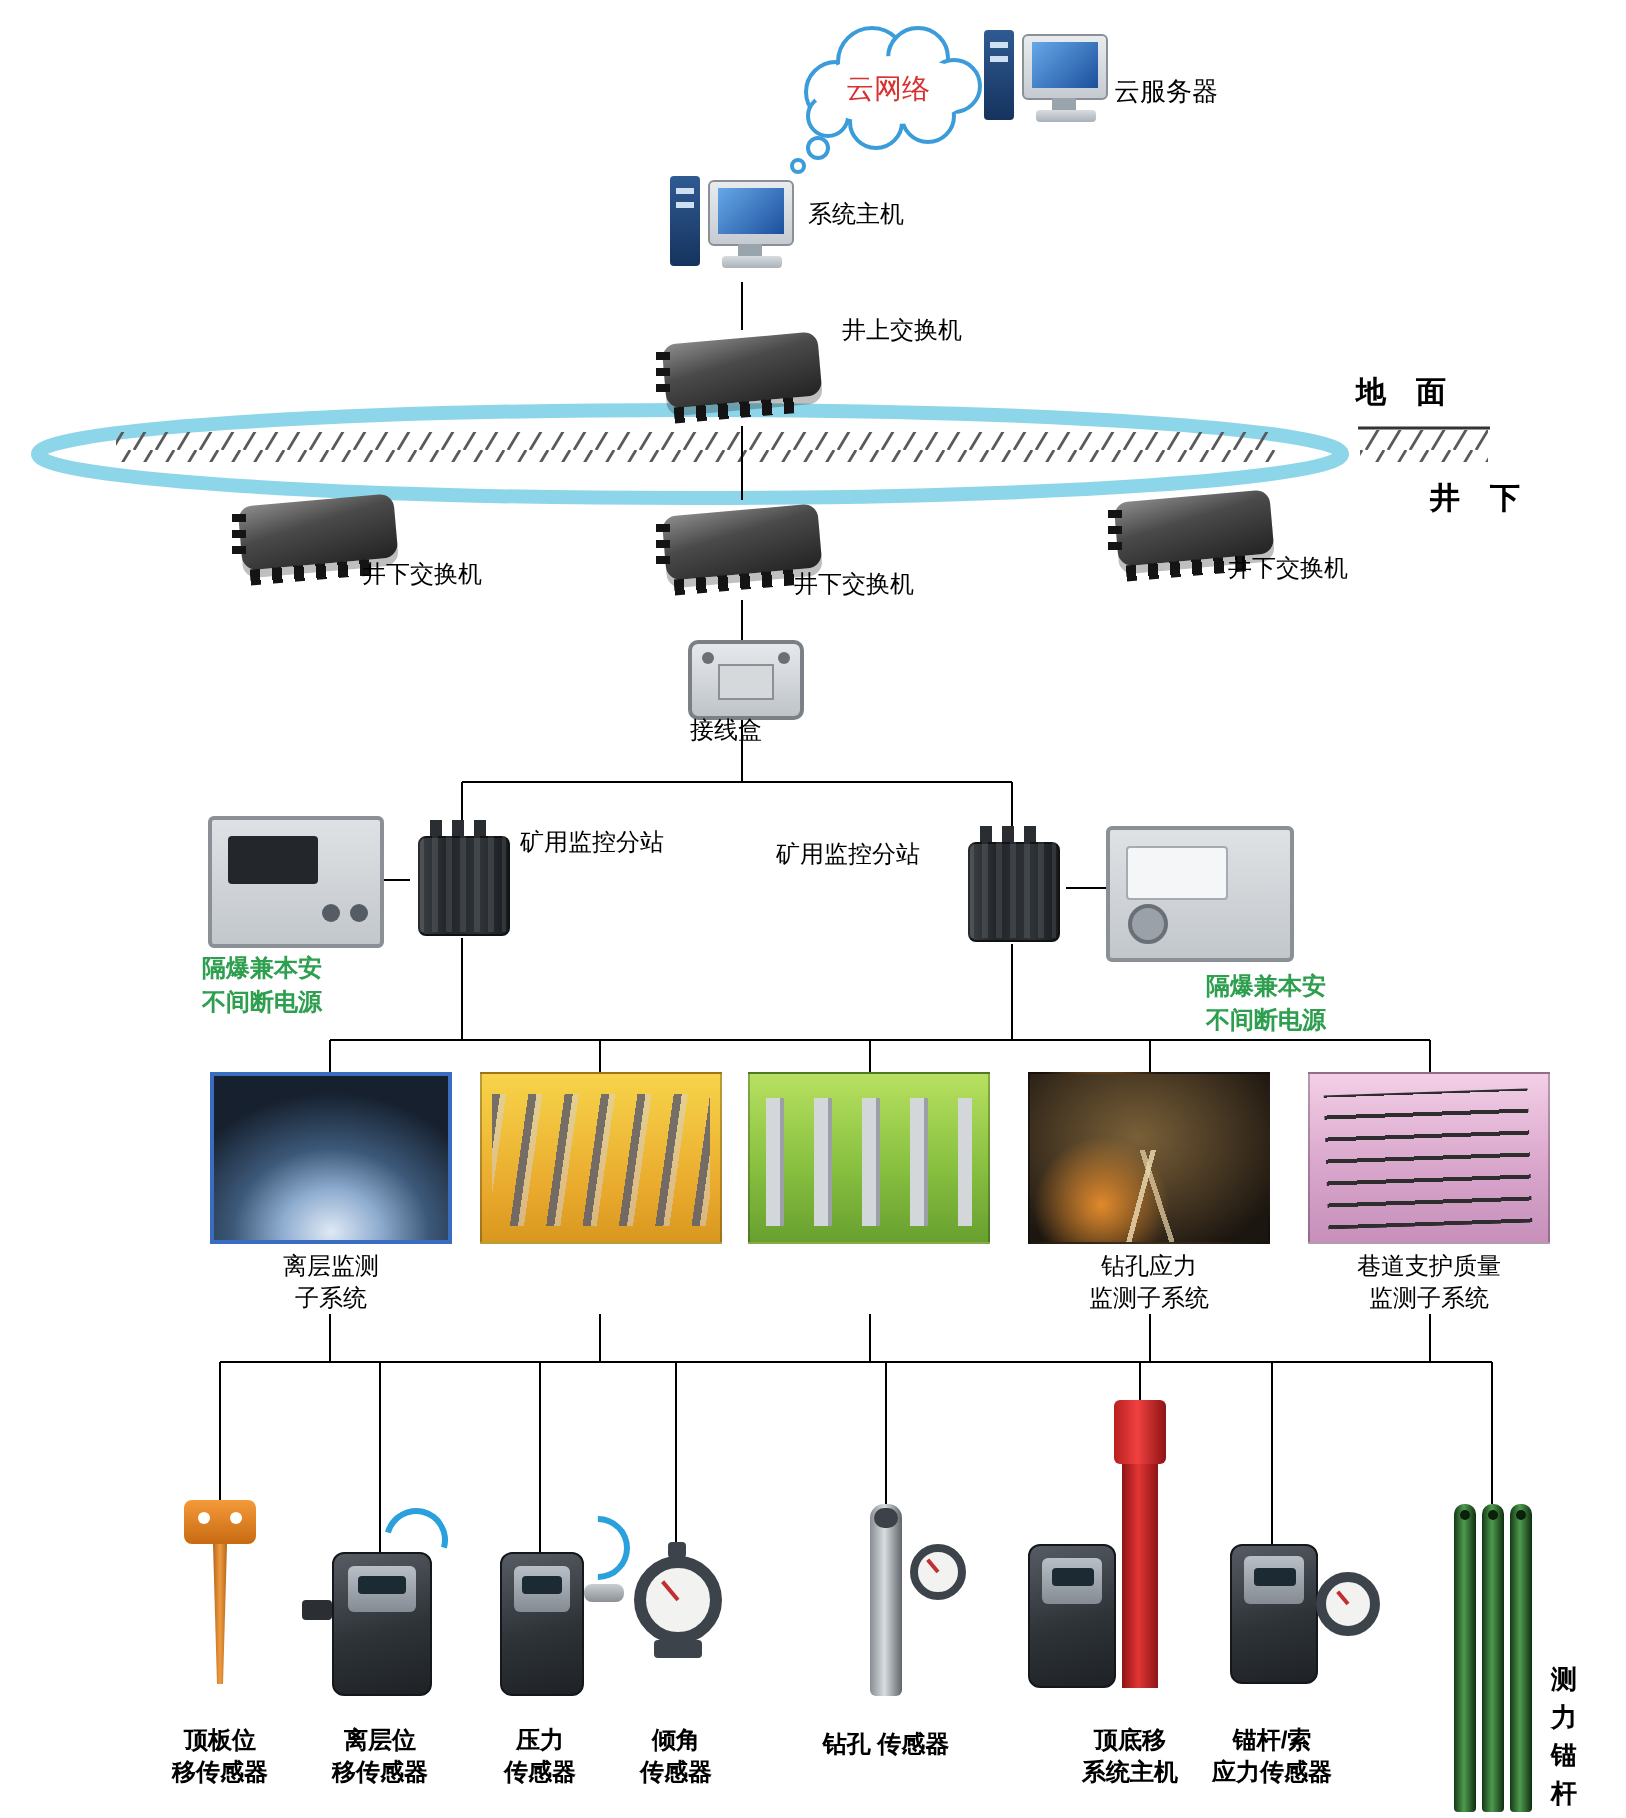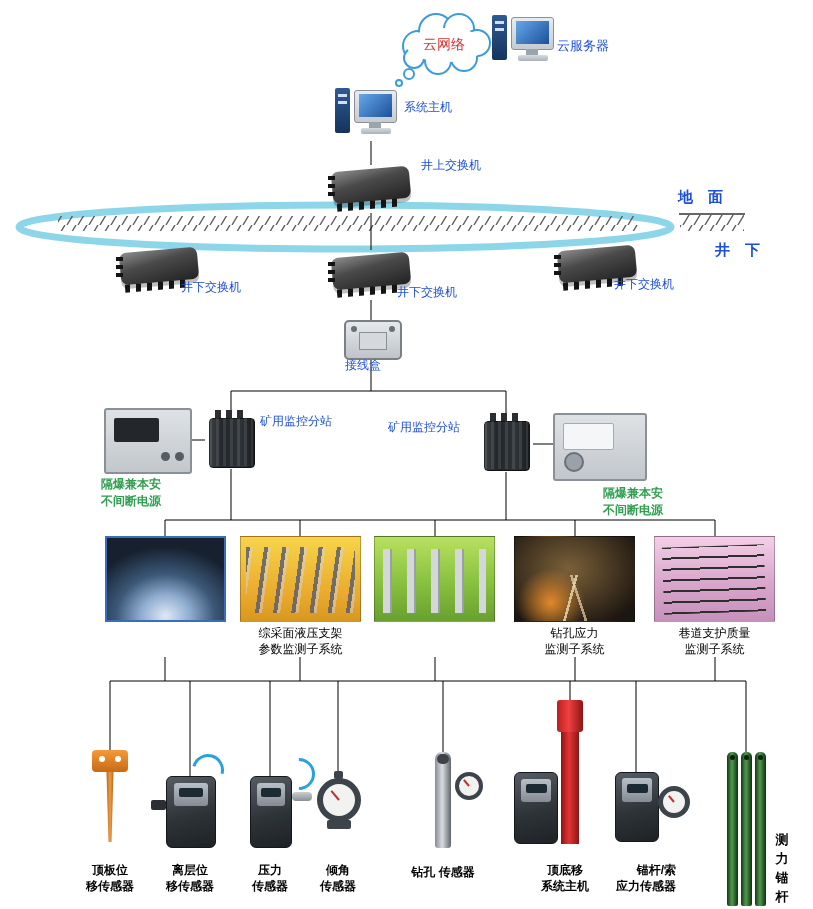--- a/index.html
+++ b/index.html
@@ -3,21 +3,21 @@
 <meta charset="utf-8">
 <style>
   html,body{margin:0;padding:0;background:#fff;}
   .canvas{
     position:relative;width:813px;height:909px;background:#fff;overflow:hidden;
     font-family:"Liberation Sans","DejaVu Sans",sans-serif;color:#111;
   }
   .wires{position:absolute;left:0;top:0;width:813px;height:909px;}
 
   
-  .lbl{position:absolute;font-size:12px;line-height:15px;color:#1d4ed8;white-space:pre-line;text-align:right;}
+  .lbl{position:absolute;font-size:12px;line-height:15px;color:#000000;white-space:pre-line;text-align:right;}
   .lbl-cloud{left:408px;top:37px;width:72px;text-align:center;color:#d93030;font-weight:normal;font-size:14px;}
   .lbl-server{left:557px;top:38px;font-size:13px;}
   .lbl-host{left:404px;top:100px;}
   .lbl-swsurf{left:421px;top:158px;}
   .lbl-swu0{left:181px;top:280px;}
   .lbl-swu1{left:397px;top:285px;}
   .lbl-swu2{left:614px;top:277px;}
   .lbl-ground{left:678px;top:189px;font-size:15px;font-weight:bold;}
   .lbl-underg{left:715px;top:242px;font-size:15px;font-weight:bold;}
   .lbl-junction{left:345px;top:358px;}
@@ -122,21 +122,21 @@
   .s7-body{left:615px;top:772px;width:42px;height:68px;}
   .s7-gauge{left:658px;top:786px;width:22px;height:22px;border-width:5px;}
 
   .s8-rod{position:absolute;top:752px;width:11px;height:154px;background:linear-gradient(90deg,#143814,#4f9a4f 45%,#0f2e0f);border-radius:5px 5px 2px 2px;}
   .s8-rod::before{content:"";position:absolute;left:3px;top:3px;width:5px;height:5px;border-radius:50%;background:#0a200a;}
   .r1{left:727px;} .r2{left:741px;} .r3{left:755px;}
 
   .s-lbl{position:absolute;width:80px;font-size:12px;line-height:16px;font-weight:bold;text-align:center;white-space:pre-line;color:#000;}
   .sl1{left:70px;top:862px;} .sl2{left:150px;top:862px;} .sl3{left:230px;top:862px;}
   .sl4{left:298px;top:862px;} .sl5{left:403px;top:864px;} .sl6{left:525px;top:862px;}
-  .sl7{left:596px;top:862px;text-align:right;}
+  .sl7{left:596px;top:862px;}
   .sl8{left:772px;top:830px;width:20px;font-size:13px;line-height:19px;}
 </style>
 </head>
 <body>
 
 <div class="canvas">
 
   <svg class="wires" viewBox="0 0 813 909">
     <defs>
       <pattern id="hatch" patternUnits="userSpaceOnUse" width="11" height="15">
@@ -276,27 +276,27 @@
     <div class="ups-panel"></div>
     <div class="ups-dial"></div>
   </div>
   <div class="lbl lbl-upsL">隔爆兼本安
 不间断电源</div>
   <div class="lbl lbl-upsR">隔爆兼本安
 不间断电源</div>
 
   <div class="sys-card card1">
     <div class="card-img ci1"></div>
+    <div class="card-label">离层监测
+子系统</div>
   </div>
   <div class="sys-card card2">
     <div class="card-img ci2">
         <div class="art-beams"></div>
       </div>
-    <div class="card-label">综采面液压支架
-参数监测子系统</div>
   </div>
   <div class="sys-card card3">
     <div class="card-img ci3">
         <div class="art-pillars"></div>
       </div>
   </div>
   <div class="sys-card card4">
     <div class="card-img ci4">
         <div class="art-rails"></div>
       </div>

